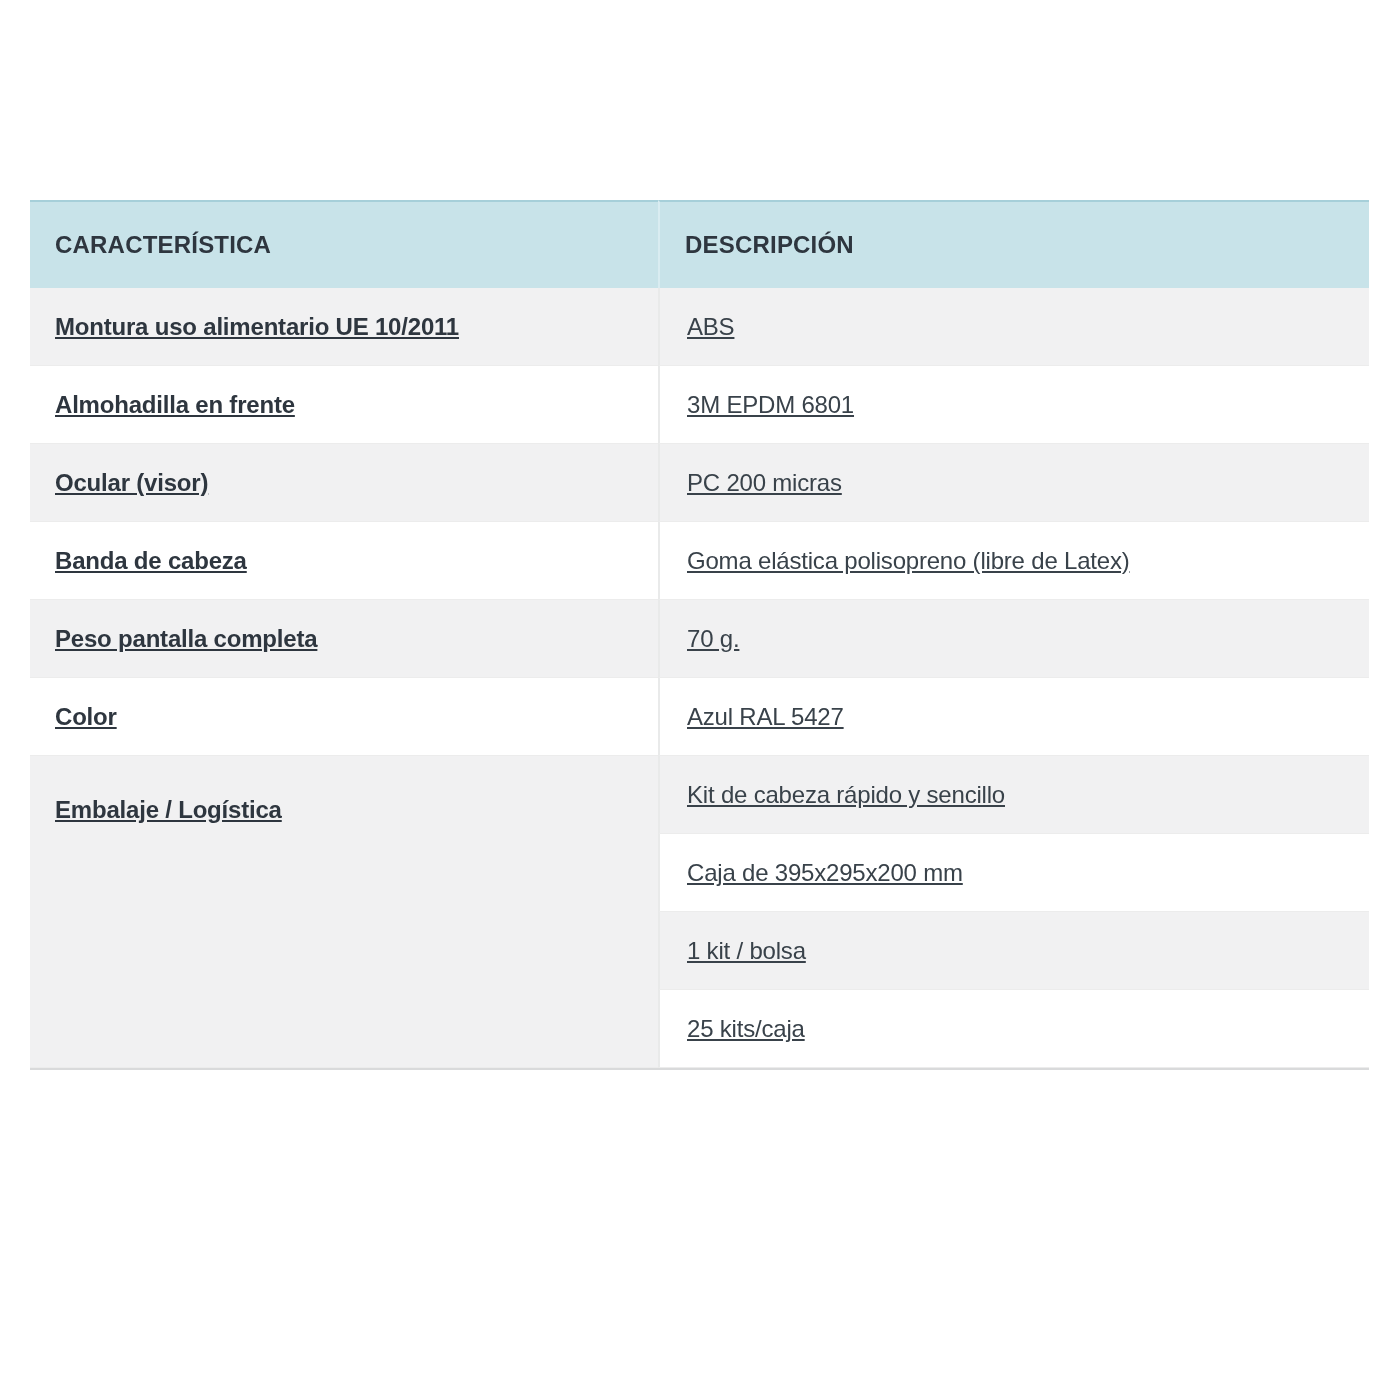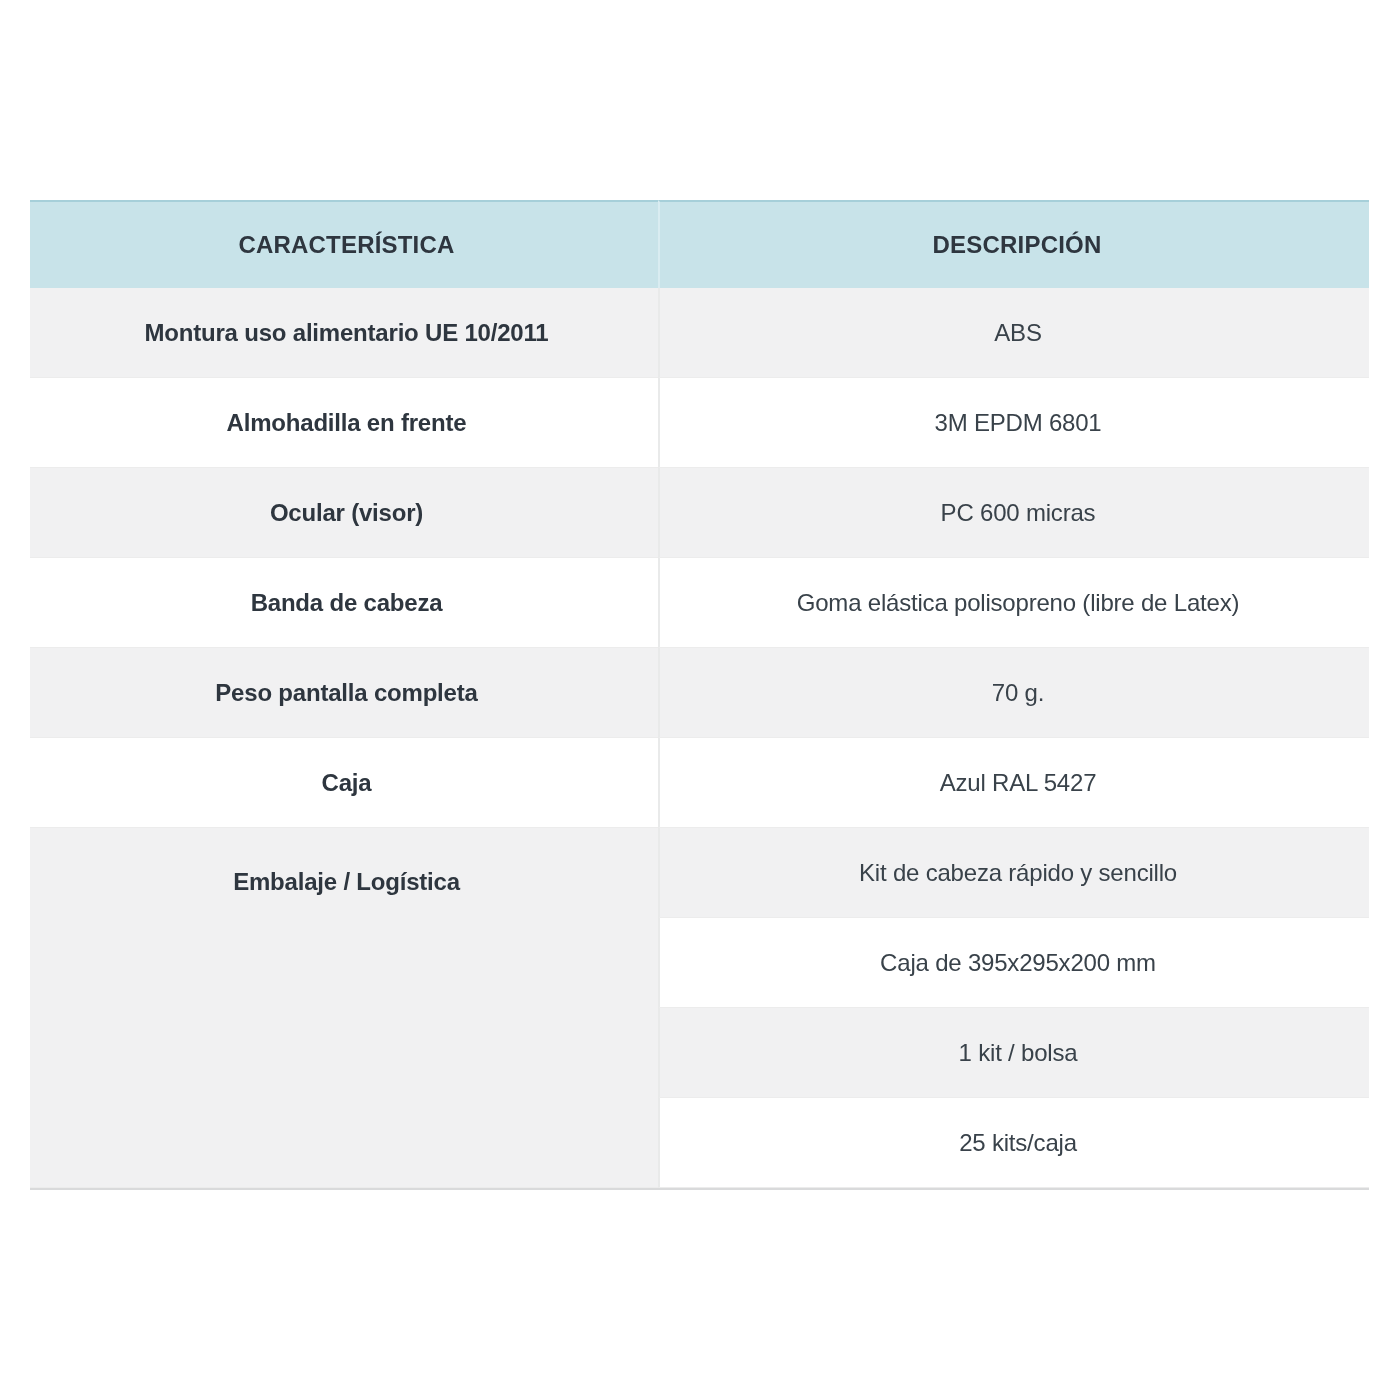--- a/index.html
+++ b/index.html
@@ -34,42 +34,42 @@
   }
   table.spec-table {
     width: 100%;
     border-collapse: separate;
     border-spacing: 0;
     table-layout: fixed;
     border-bottom: 2px solid var(--table-bottom-border, #d9dadb);
   }
   col.col-feature { width: 628px; }
   th, td {
-    text-align: center;
+    text-align: left;
     vertical-align: middle;
     font-size: 24px;
     letter-spacing: -0.2px;
     padding: 0 20px 0 25px;
     border-bottom: 1px solid #ececec;
     overflow: hidden;
     white-space: nowrap;
   }
   thead th {
     height: 88px;
     background: var(--header-bg, #c8e3e9);
     border-top: 2px solid var(--header-border-top, #a6cfd9);
     border-bottom: none;
     color: var(--text-dark, #2e363f);
     font-weight: bold;
     letter-spacing: 0.2px;
   }
   thead th.desc {
     border-left: 2px solid var(--header-divider, #d9ecf1);
   }
-  tbody td { height: 90px; }
+  tbody td { height: 78px; text-decoration: underline; }
   tbody td.feature {
     font-weight: bold;
     color: var(--text-dark, #2e363f);
   }
   tbody td.value {
     font-weight: normal;
     color: var(--text-value, #39424a);
     border-left: 2px solid var(--divider, #e9eaea);
     padding-left: 27px;
     margin-top: 36px;
@@ -98,32 +98,32 @@
       <tr class="gray">
         <td class="feature">Montura uso alimentario UE 10/2011</td>
         <td class="value">ABS</td>
       </tr>
       <tr class="white">
         <td class="feature">Almohadilla en frente</td>
         <td class="value">3M EPDM 6801</td>
       </tr>
       <tr class="gray">
         <td class="feature">Ocular (visor)</td>
-        <td class="value">PC 600 micras</td>
+        <td class="value">PC 200 micras</td>
       </tr>
       <tr class="white">
         <td class="feature">Banda de cabeza</td>
         <td class="value">Goma elástica polisopreno (libre de Latex)</td>
       </tr>
       <tr class="gray">
         <td class="feature">Peso pantalla completa</td>
         <td class="value">70 g.</td>
       </tr>
       <tr class="white">
-        <td class="feature">Caja</td>
+        <td class="feature">Color</td>
         <td class="value">Azul RAL 5427</td>
       </tr>
       <tr class="gray">
         <td class="feature feature-span" rowspan="4">Embalaje / Logística</td>
         <td class="value">Kit de cabeza rápido y sencillo</td>
       </tr>
       <tr class="white">
         <td class="value">Caja de 395x295x200 mm</td>
       </tr>
       <tr class="gray">

